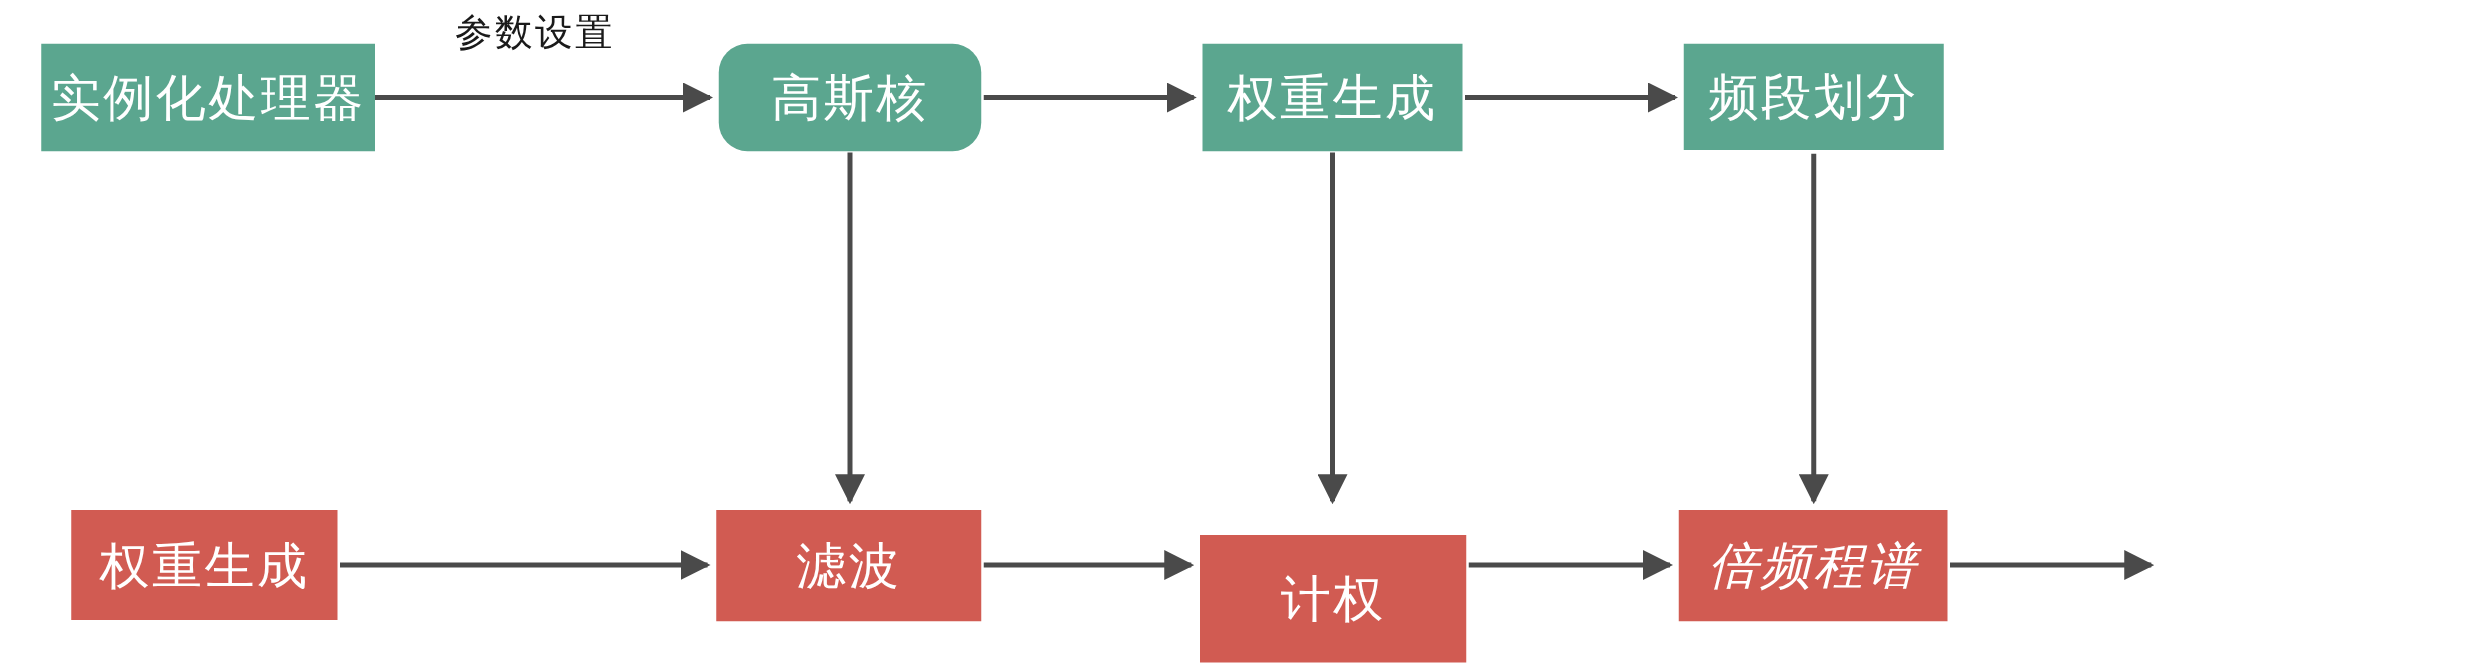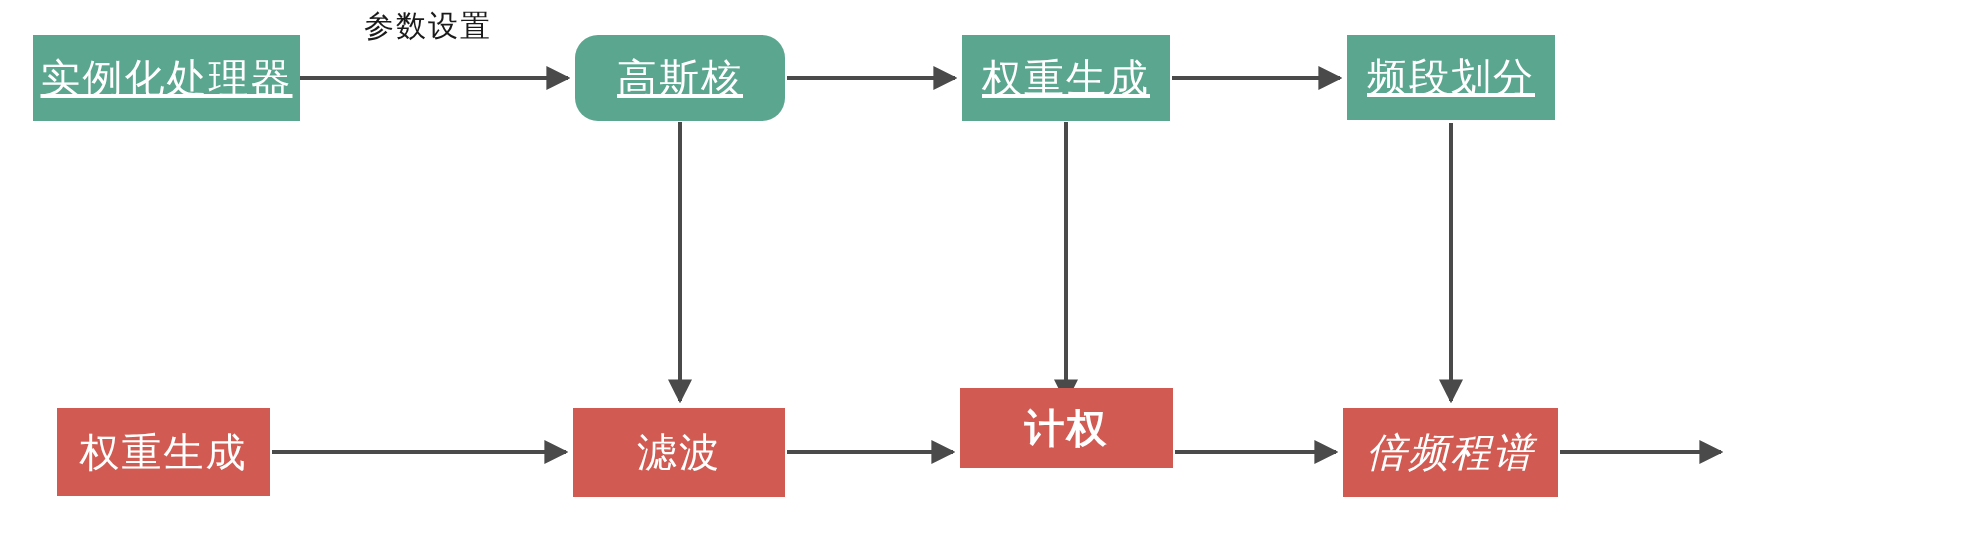--- a/index.html
+++ b/index.html
@@ -37,21 +37,21 @@
   .node {
     position: absolute;
     display: flex;
     align-items: center;
     justify-content: center;
     color: var(--color-node-text);
     font-size: 40px;
     letter-spacing: 2px;
     white-space: nowrap;
   }
-  .node.config { background: var(--color-config); text-decoration: underline; }
+  .node.config { background: var(--color-config); }
   .node.data   { background: var(--color-data); }
   .edge-label {
     position: absolute;
     left: 364px;
     top: 6px;
     font-size: 30px;
     letter-spacing: 2px;
     color: var(--color-edge-label);
     white-space: nowrap;
     text-align: right;
@@ -85,16 +85,16 @@
 
   <div class="edge-label">参数设置</div>
 
   <div class="node config" style="left:33px;  top:35px;  width:267px; height:86px;">实例化处理器</div>
   <div class="node config" style="left:575px; top:35px;  width:210px; height:86px;border-radius:23px;">高斯核</div>
   <div class="node config" style="left:962px; top:35px;  width:208px; height:86px;">权重生成</div>
   <div class="node config" style="left:1347px;top:35px;  width:208px; height:85px;">频段划分</div>
 
   <div class="node data" style="left:57px;  top:408px; width:213px; height:88px;">权重生成</div>
   <div class="node data" style="left:573px; top:408px; width:212px; height:89px;">滤波</div>
-  <div class="node data" style="left:960px; top:388px; width:213px; height:80px;font-weight:bold;">计权</div>
+  <div class="node data" style="left:960px; top:428px; width:213px; height:102px;">计权</div>
   <div class="node data" style="left:1343px;top:408px; width:215px; height:89px;font-style:italic;">倍频程谱</div>
 
 </div>
 
 </body></html>

